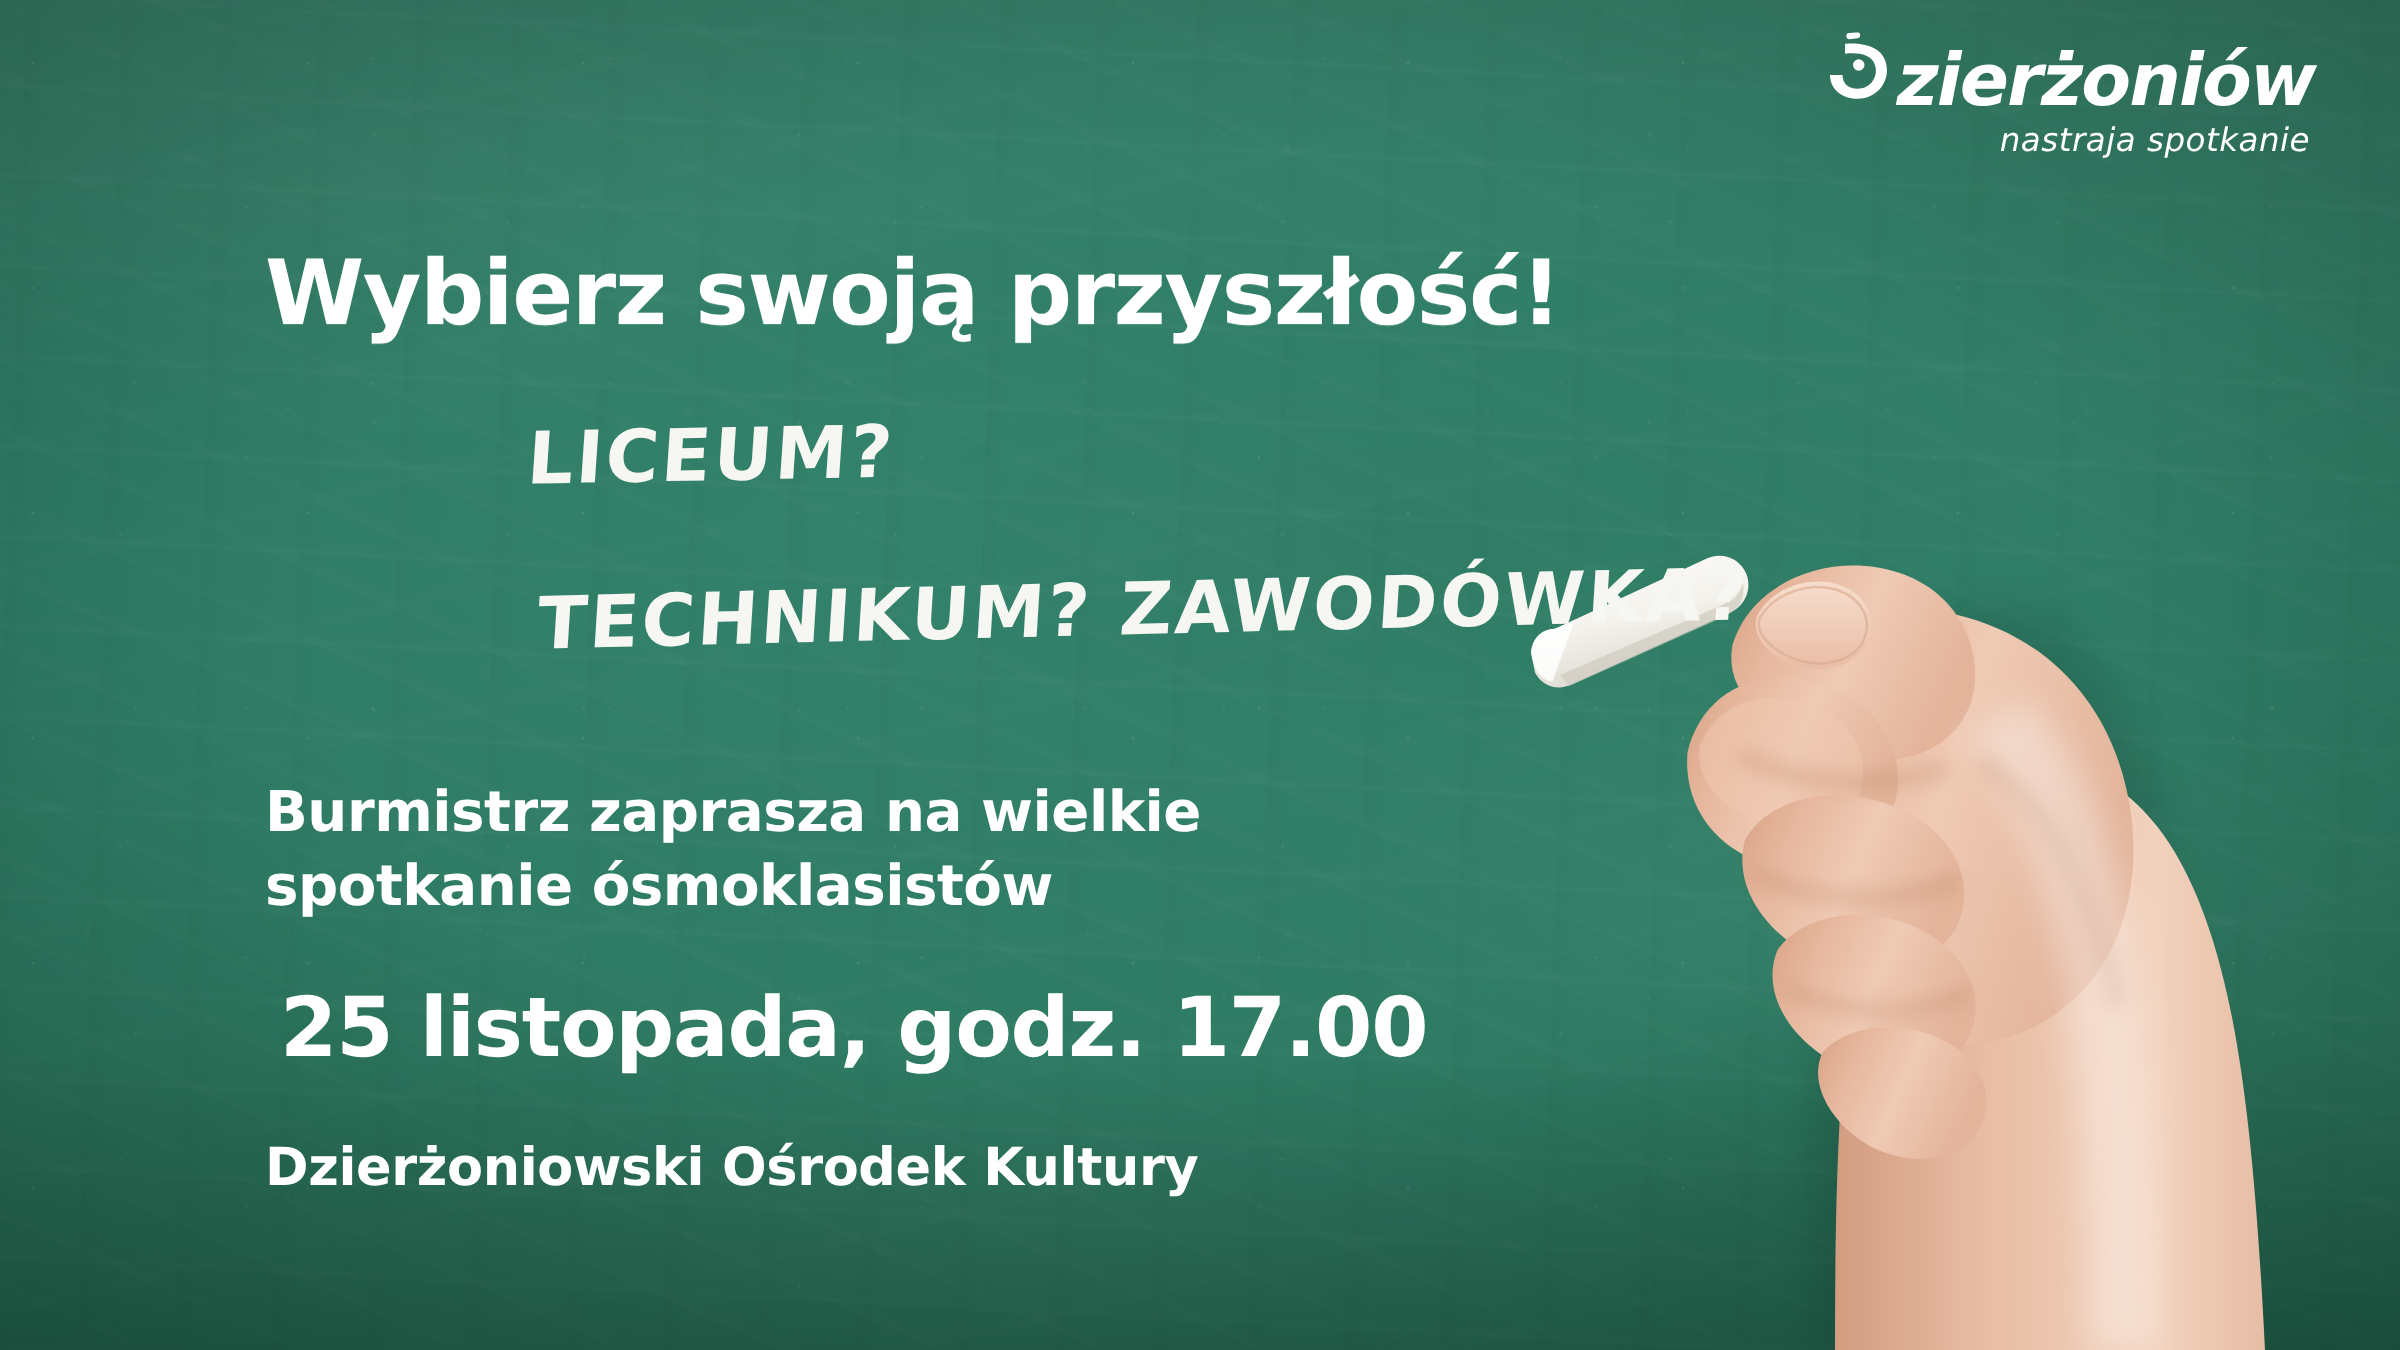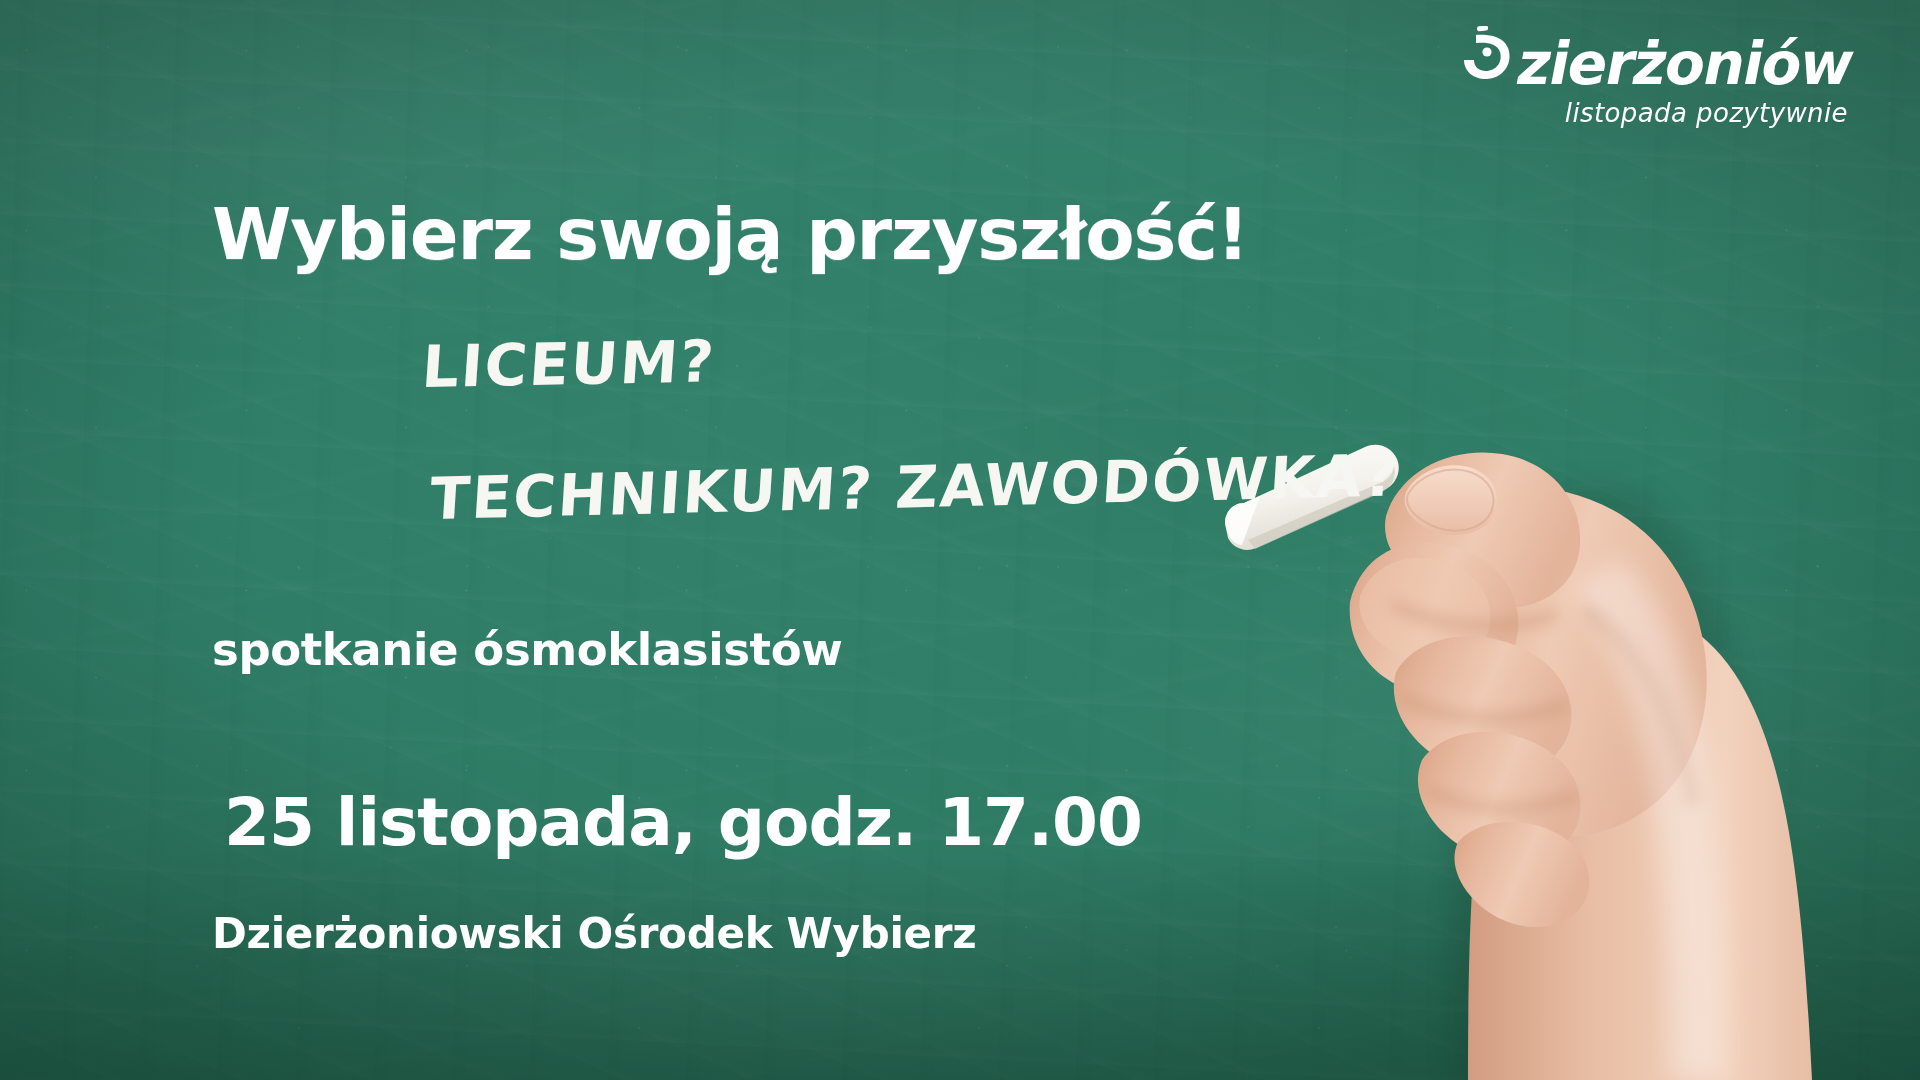--- a/index.html
+++ b/index.html
@@ -260,21 +260,21 @@
 
           <path d="M14 9 C14 9 40 6 46 22 C52 38 40 53 24 53 C11 53 2 45 2 34 L12 34 C12 41 17 45 24 45 C34 45 41 36 38 26 C35 17 24 16 14 17 Z" fill="#ffffff"></path>
 
           <rect x="15" y="0" width="11" height="5" rx="2.2" fill="#ffffff" transform="rotate(-7 20 2)"></rect>
 
           <circle cx="25" cy="26" r="4.6" fill="#ffffff"></circle>
         </svg>
       </span>
       <span class="logo-rest">zierżoniów</span>
     </div>
-    <div class="logo-tagline">listopada pozytywnie</div>
+    <div class="logo-tagline">nastraja spotkanie</div>
   </div>
 
   <div class="hand-group">
     <svg viewBox="0 0 720 1080" xmlns="http://www.w3.org/2000/svg" aria-hidden="true">
       <defs>
         <linearGradient id="skin" x1="0" y1="0" x2="1" y2="0.35">
           <stop offset="0%" stop-color="#d8a184"></stop>
           <stop offset="26%" stop-color="#e6b79d"></stop>
           <stop offset="58%" stop-color="#efcab4"></stop>
           <stop offset="100%" stop-color="#e3b49a"></stop>
@@ -351,21 +351,22 @@
 
   <div class="content">
 
     <div class="headline">Wybierz swoją przyszłość!</div>
 
     <div class="chalk-line chalk-line-1">LICEUM?</div>
 
     <div class="chalk-line chalk-line-2">TECHNIKUM? ZAWODÓWKA?</div>
 
     <div class="lede">
+      <span>Burmistrz zaprasza na wielkie</span>
       <span>spotkanie ósmoklasistów</span>
     </div>
 
     <div class="datetime">25 listopada, godz. 17.00</div>
 
-    <div class="venue">Dzierżoniowski Ośrodek Wybierz</div>
+    <div class="venue">Dzierżoniowski Ośrodek Kultury</div>
   </div>
 
 </div>
 
 </body></html>

